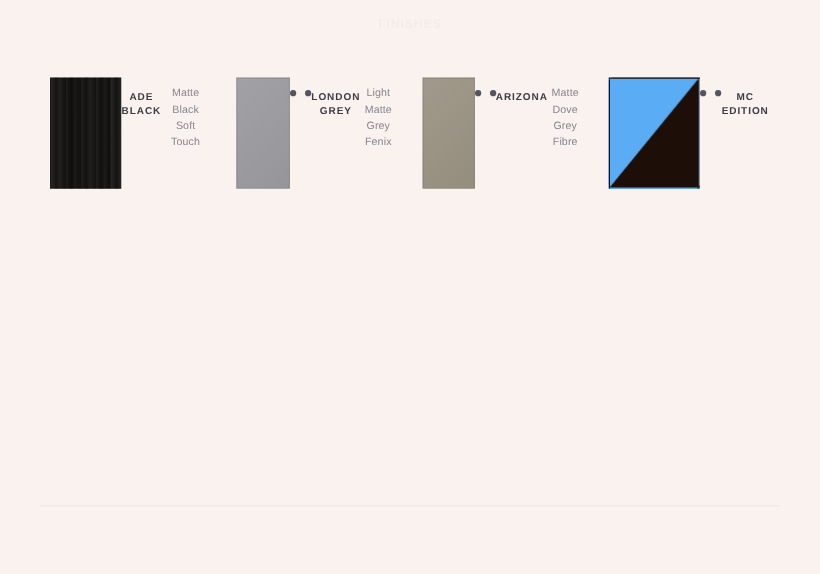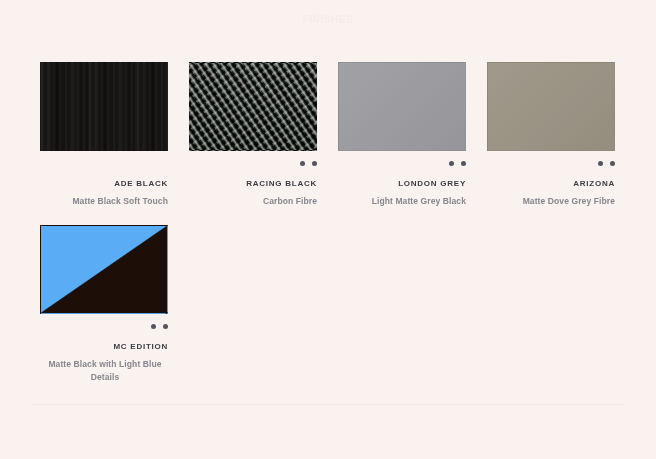--- a/index.html
+++ b/index.html
@@ -45,22 +45,21 @@
     width: 576px;
     display: grid;
     grid-template-columns: repeat(4, 128px);
     column-gap: 21px;
     row-gap: 17px;
   }
 
   .swatch-card {
     width: 128px;
     display: flex;
-    flex-direction: column;
-    align-items: flex-end;
+    align-items: flex-start;
   }
 
   .swatch-tile {
     width: 128px;
     height: 89px;
     border: 1px solid rgba(0,0,0,0.07);
     background-color: #cccccc;
     position: relative;
     overflow: hidden;
   }
@@ -163,21 +162,21 @@
     letter-spacing: 0.75px;
     color: #3c3c44;
     text-align: center;
     line-height: 11px;
     text-transform: uppercase;
   }
 
   .swatch-subtitle {
     margin-top: 6px;
     font-size: 8.5px;
-    font-weight: 700;
+    font-weight: 400;
     letter-spacing: 0.1px;
     color: #86868e;
     text-align: center;
     line-height: 13px;
     max-width: 126px;
   }
 
   .footer-divider {
     position: absolute;
     left: 32px;
@@ -195,52 +194,42 @@
   <div class="page-heading">FINISHES</div>
 
   <div class="grid">
       <div class="swatch-card">
         <div class="swatch-tile finish-wood-black"></div>
         <div class="dots-row"></div>
         <div class="swatch-title">ADE BLACK</div>
         <div class="swatch-subtitle">Matte Black Soft Touch</div>
       </div>
       <div class="swatch-card">
-        <div class="swatch-tile finish-carbon"></div>
-        <div class="dots-row">
-          <span class="dot"></span>
-          <span class="dot"></span>
-        </div>
-        <div class="swatch-title">RACING BLACK</div>
-        <div class="swatch-subtitle">Carbon Fibre</div>
-      </div>
-      <div class="swatch-card">
         <div class="swatch-tile finish-matte-grey"></div>
         <div class="dots-row">
           <span class="dot"></span>
           <span class="dot"></span>
         </div>
         <div class="swatch-title">LONDON GREY</div>
-        <div class="swatch-subtitle">Light Matte Grey Black</div>
+        <div class="swatch-subtitle">Light Matte Grey Fenix</div>
       </div>
       <div class="swatch-card">
         <div class="swatch-tile finish-dove-grey"></div>
         <div class="dots-row">
           <span class="dot"></span>
           <span class="dot"></span>
         </div>
         <div class="swatch-title">ARIZONA</div>
         <div class="swatch-subtitle">Matte Dove Grey Fibre</div>
       </div>
       <div class="swatch-card">
         <div class="swatch-tile finish-split-blue-black"></div>
         <div class="dots-row">
           <span class="dot"></span>
           <span class="dot"></span>
         </div>
         <div class="swatch-title">MC EDITION</div>
-        <div class="swatch-subtitle">Matte Black with Light Blue Details</div>
       </div>
     </div>
 
   <div class="footer-divider"></div>
 
 </div>
 
 </body></html>

